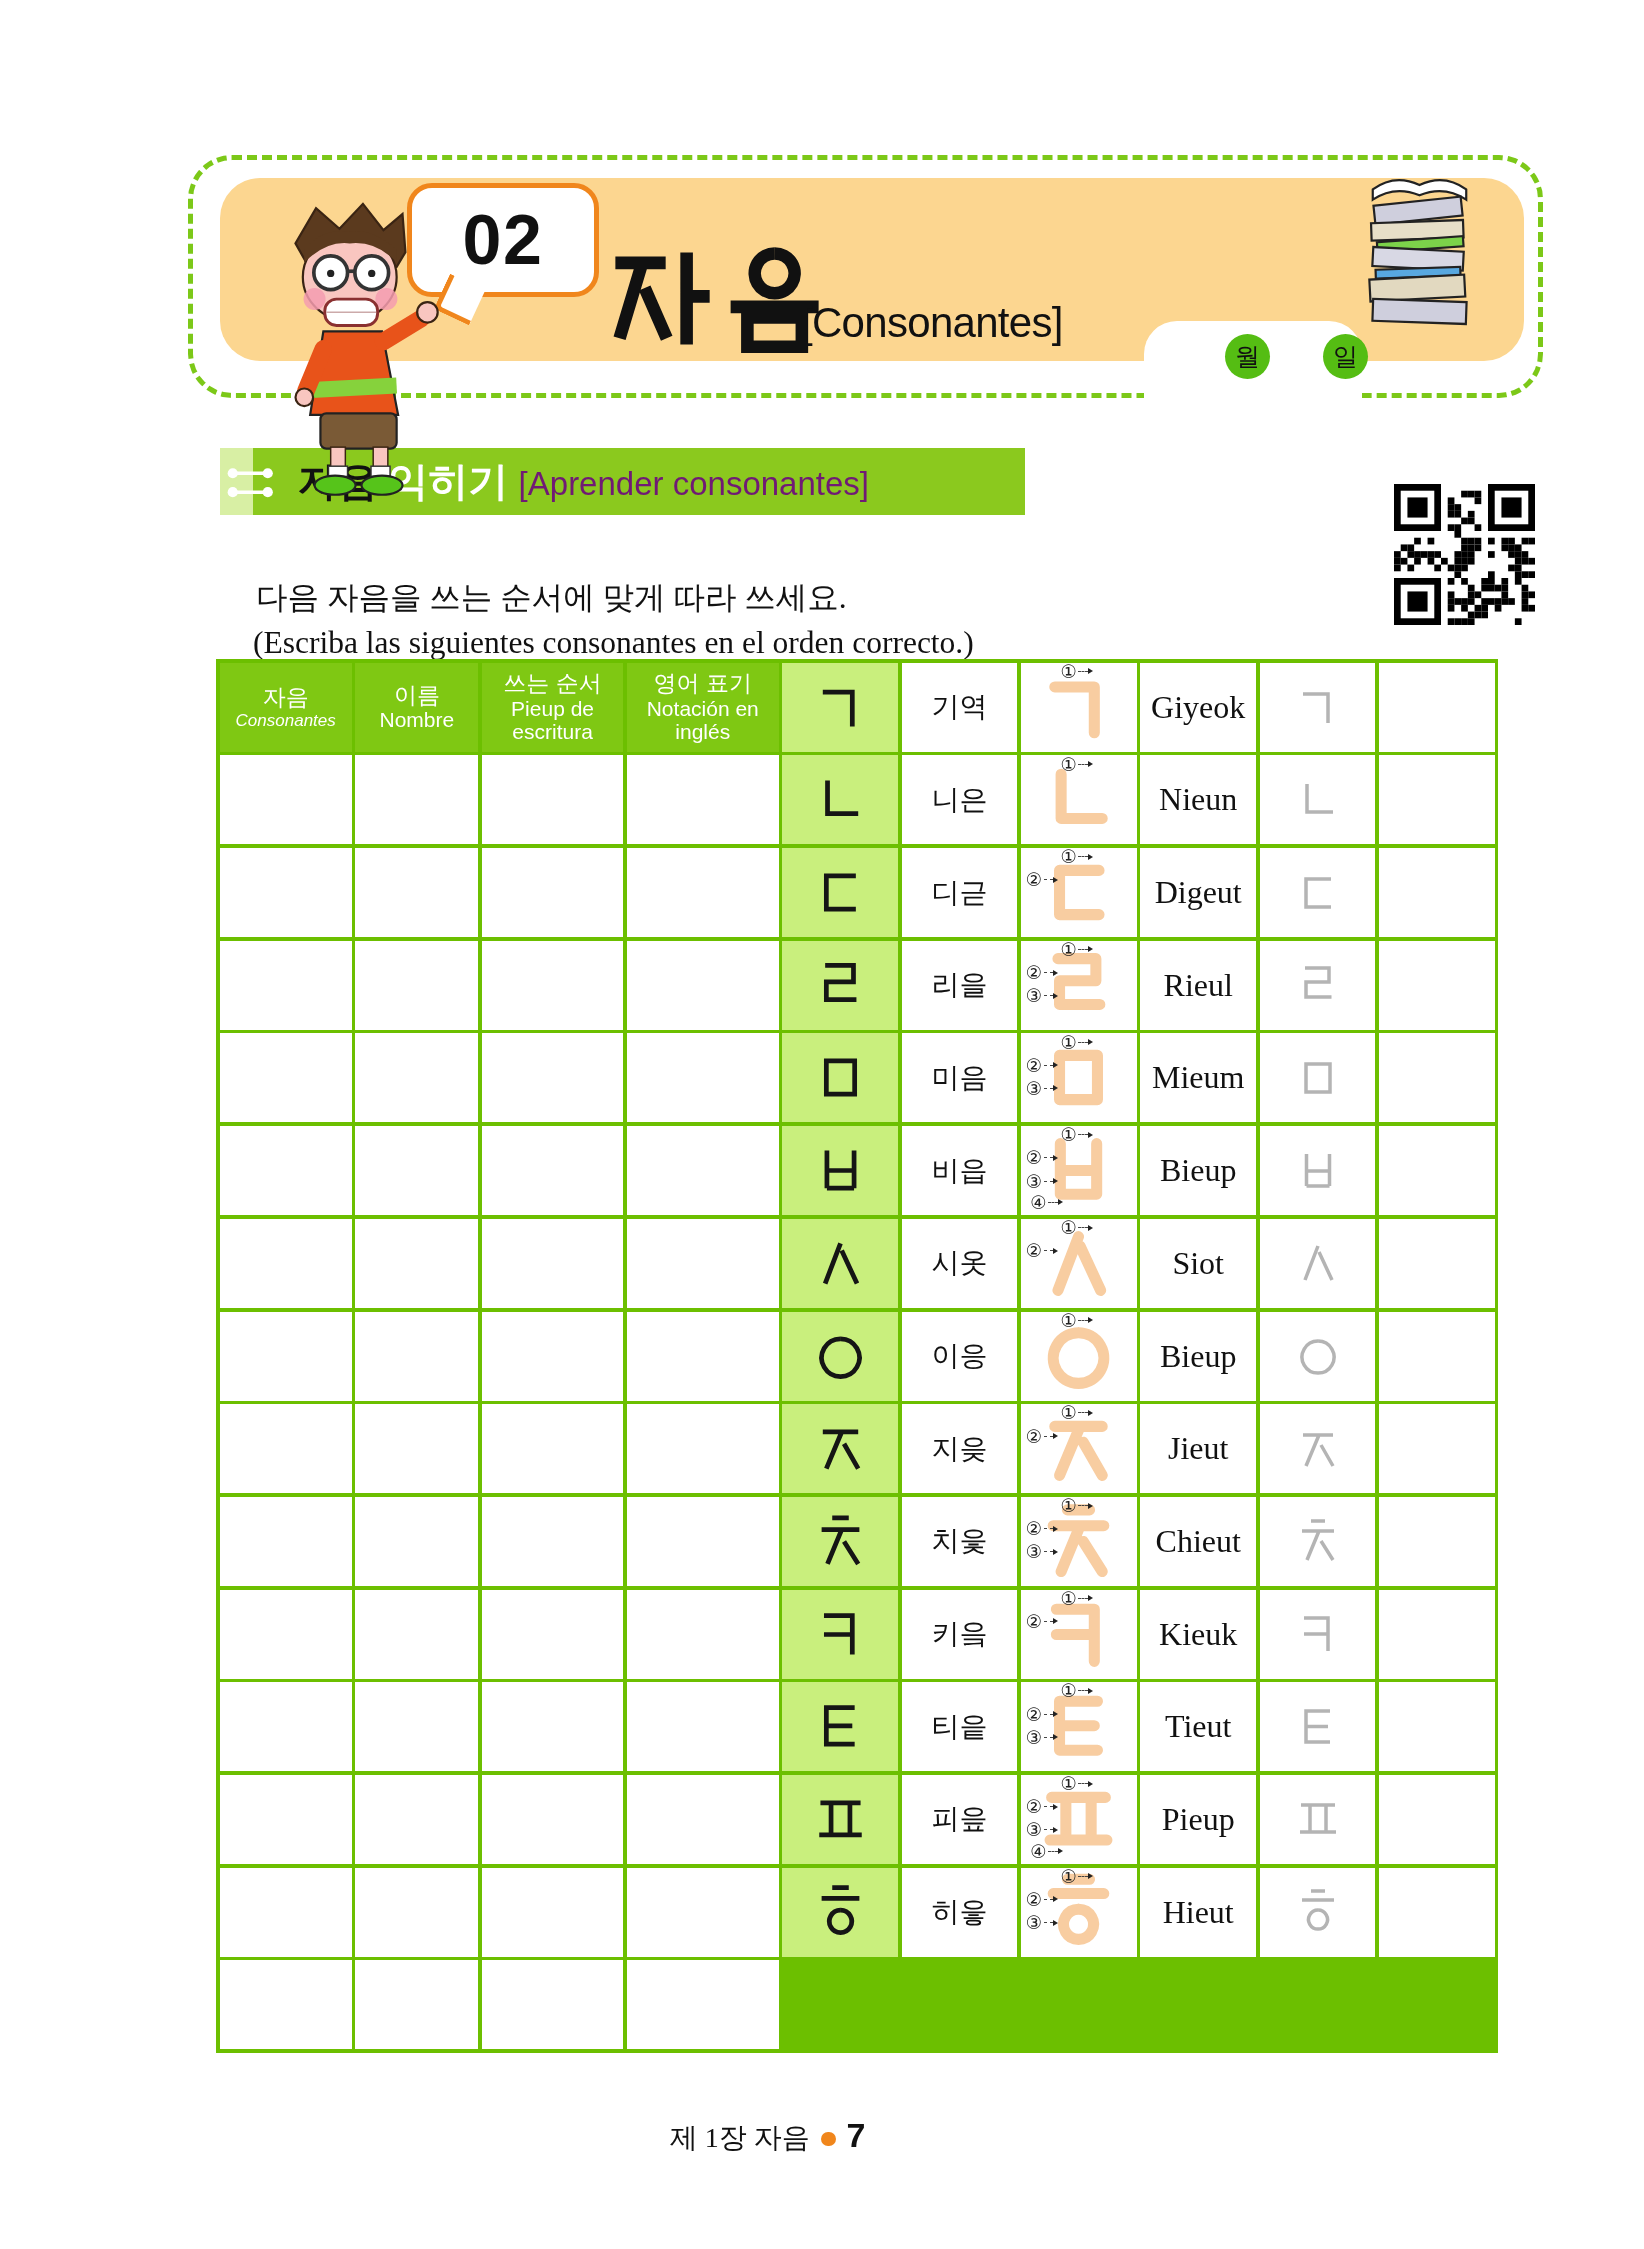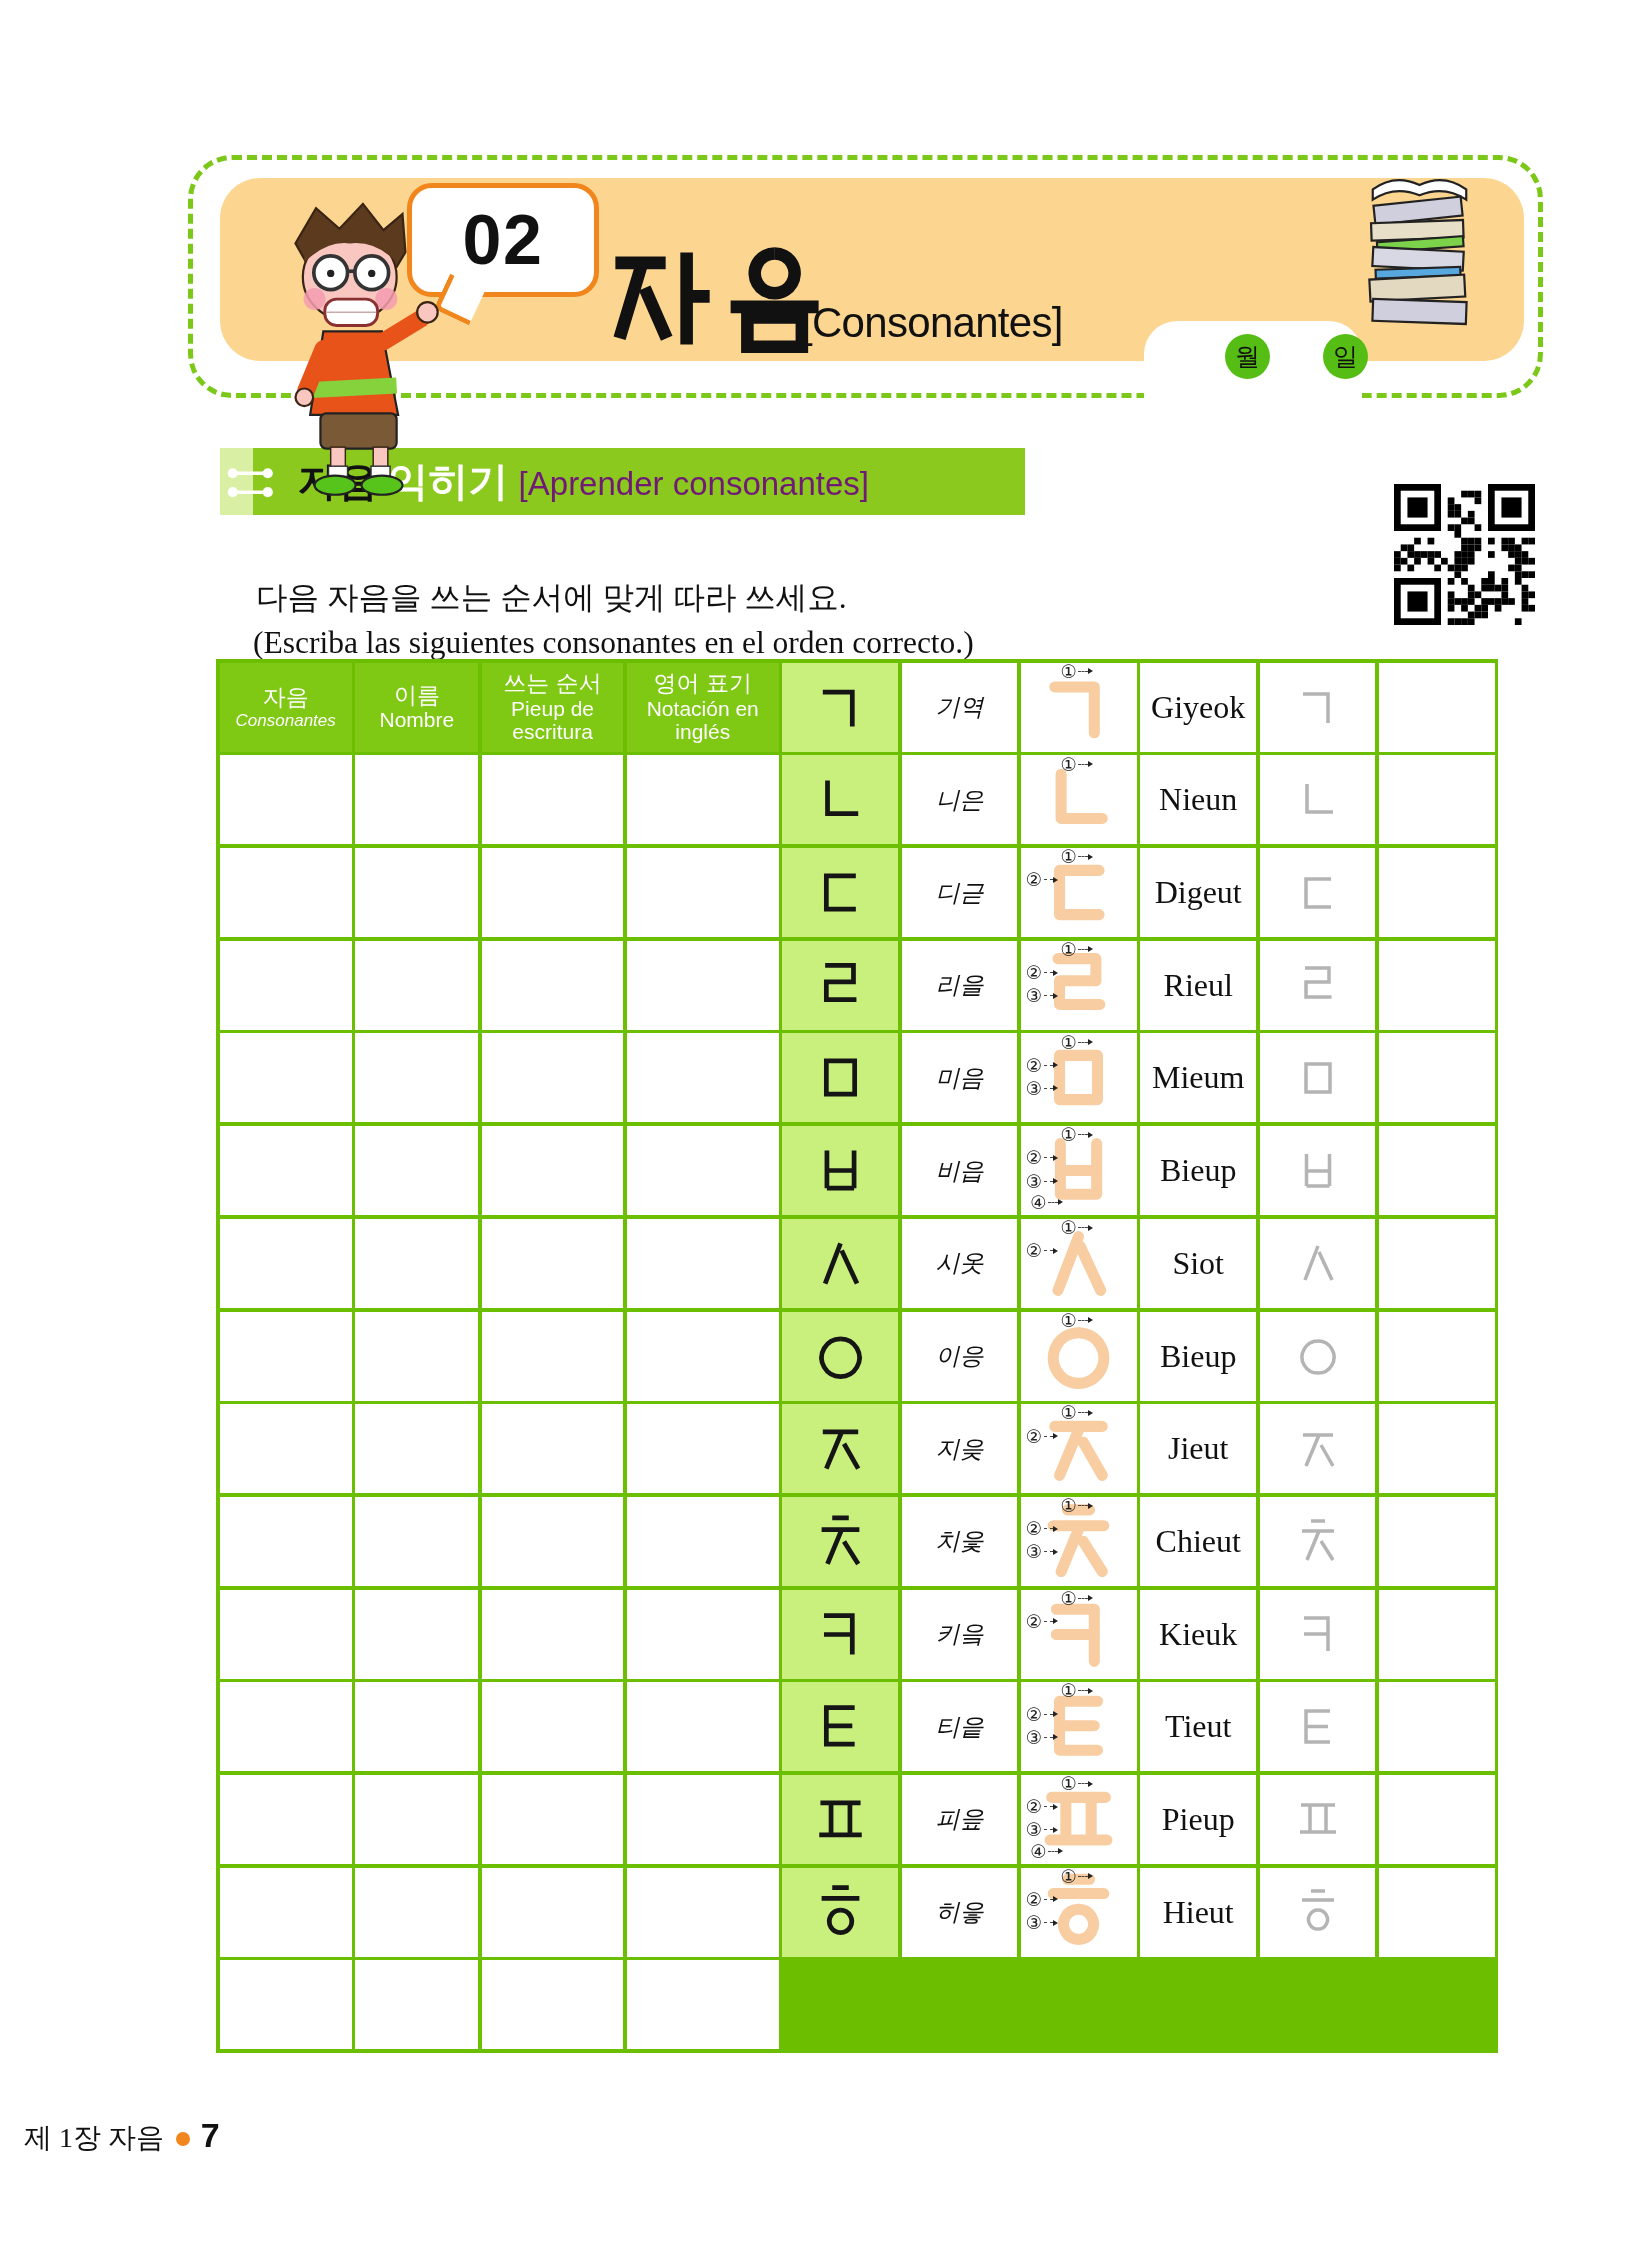--- a/index.html
+++ b/index.html
@@ -49,30 +49,30 @@
   
   .tbl{left:216px;top:659px;width:1275px;background:#6cbf00;padding:3.7px;
     display:grid;grid-template-columns:132px 123px 141px 152px repeat(6,1fr);
     gap:3.7px;}
   .th{background:#7fc813;color:#fff;min-height:77px;display:flex;flex-direction:column;
     align-items:center;justify-content:center;text-align:center;line-height:1.12;}
   .th .k{font-size:23px;} .th .s{font-size:21px;} .th .s.small{font-size:17px;font-style:italic;}
   .span6{grid-column:span 6;}
   .td{background:#fff;height:89px;display:flex;align-items:center;justify-content:center;position:relative;}
   .td.jamo{background:#c9ef7d;}
-  .td.name{font-family:"Liberation Serif",serif;font-size:24px;font-style:italic;}
+  .td.name{font-family:"Liberation Serif",serif;font-size:28px;}
   .td.notation{font-family:"Liberation Serif",serif;font-size:32px;}
   .mk{position:absolute;font-family:"DejaVu Sans",sans-serif;font-size:18.3px;color:#222;
     display:flex;align-items:center;z-index:2;}
   .mk .arr{display:inline-block;width:9.5px;border-top:1.5px dashed #444;margin-left:1.5px;}
   .mk .tri{display:inline-block;width:0;height:0;border-left:5.1px solid #222;
     border-top:3.7px solid transparent;border-bottom:3.7px solid transparent;}
 
-  .footer{left:0;top:2116px;width:1535px;text-align:left;font-family:"Liberation Serif",serif;
-    font-size:28px;color:#111;display:block;padding-left:24px;}
+  .footer{left:0;top:2116px;width:1535px;text-align:center;font-family:"Liberation Serif",serif;
+    font-size:28px;color:#111;display:block;}
   .footer .dot{display:inline-block;width:14.7px;height:14.7px;border-radius:50%;
     background:#f0861c;margin:0 10.3px 2.9px 11.7px;vertical-align:middle;}
   .footer .pg{font-family:"Liberation Sans",sans-serif;font-size:34px;font-weight:bold;}
 </style>
 </head>
 <body>
 
 <div class="abs dash-frame"></div>
 <div class="abs header-card"></div>
 

